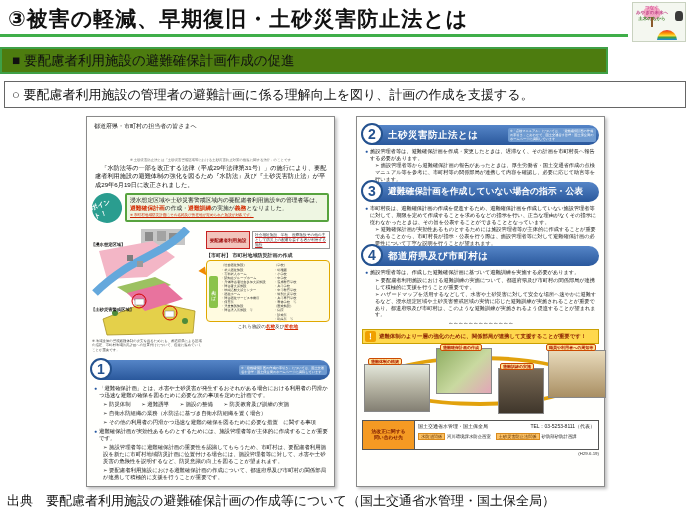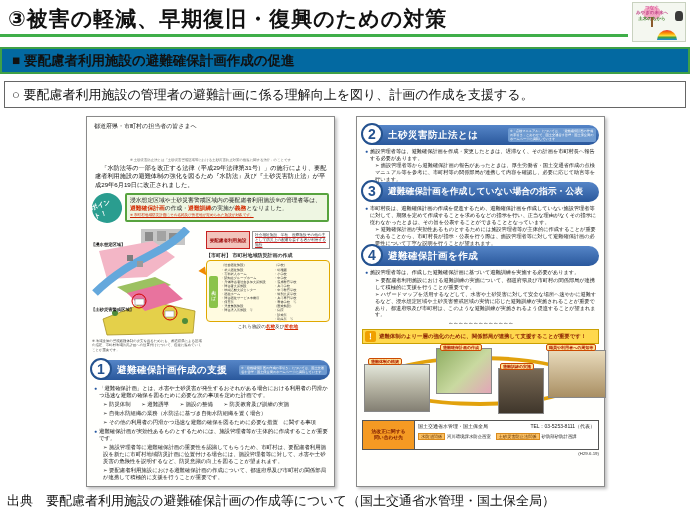--- a/index.html
+++ b/index.html
@@ -16,23 +16,23 @@
   .logo-badge { position:absolute; top:2px; right:4px; width:54px; height:40px; background:#f4f7f0; border:1px solid #c9d2c0; overflow:hidden; }
   .logo-tree { position:absolute; left:10px; top:3px; width:18px; height:14px; border-radius:50%; background:#f2a7c3; }
   .logo-trunk { position:absolute; left:18px; top:14px; width:2px; height:10px; background:#8a5a2b; }
   .logo-rainbow { position:absolute; right:8px; bottom:1px; width:20px; height:10px; border-radius:20px 20px 0 0;
     background:linear-gradient(180deg,#e53935 0%,#fb8c00 30%,#fdd835 55%,#43a047 75%,#1e88e5 100%); }
   .logo-mascot { position:absolute; right:2px; top:8px; width:8px; height:10px; background:#3a3a3a; border-radius:40% 40% 30% 30%; }
   .logo-text { position:absolute; left:2px; top:2px; width:34px; text-align:center; line-height:1.2; }
   .logo-text span { display:block; font-size:4.5px; font-weight:bold; }
   .logo-l1 { color:#d4559a; } .logo-l2 { color:#c2498a; } .logo-l3 { color:#3f7d2a; }
 
-  .section-bar { position:absolute; top:47px; left:0; width:690px; height:27px; background:#0369a1;
+  .section-bar { position:absolute; top:47px; left:0; width:608px; height:27px; background:#4d7c0f;
     border:2px solid #3fa047; display:flex; align-items:center; padding-left:10px;
-    font-size:13.5px; font-weight:bold; color:#111; }
+    font-size:13.5px; font-weight:normal; color:#111; }
 
   .objective-box { position:absolute; top:81px; left:4px; width:682px; height:27px; background:#fff;
     border:1px solid #666; display:flex; align-items:center; padding-left:7px; font-size:13px; color:#111; }
 
   
   .panel { position:absolute; top:116px; width:249px; height:371px; background:#fffffd;
     border:1px solid #8a8a8a; box-shadow:2px 2px 3px rgba(0,0,0,0.25); }
   .panel-left { left:86px; } .panel-right { left:356px; }
 
   
@@ -132,21 +132,21 @@
   .contact-row2 { display:flex; align-items:center; gap:2px; margin-top:4px; }
   .tag { background:#fbc064; border:1px solid #d98b1e; color:#5a2d00; font-size:4.2px; padding:0 2px; }
   .dept { font-size:4.4px; color:#222; margin-right:3px; }
   .doc-date { text-align:right; font-size:4.4px; color:#333; margin-top:1px; }
 
   .source-caption { position:absolute; top:492px; left:0; width:562px; text-align:center; font-size:13px; color:#111; }
 </style>
 </head>
 <body>
 
-<div class="page-title">③被害の軽減、早期復旧・復興のための対策</div>
+<div class="page-title">③被害の軽減、早期復旧・土砂災害防止法とは</div>
 <div class="title-underline"></div>
 
 <div class="logo-badge">
   <span class="logo-tree"></span>
   <span class="logo-trunk"></span>
   <span class="logo-rainbow"></span>
   <span class="logo-mascot"></span>
   <span class="logo-text">
     <span class="logo-l1">つなぐ</span>
     <span class="logo-l2">みやぎの未来へ</span>
@@ -238,21 +238,20 @@
 ・助産所　等</div>
       </div>
       <div class="fac-footer">
         <span>これら施設の</span><span class="em">名称</span><span>及び</span><span class="em">所在地</span>
       </div>
     </div>
   </div>
 
   <div class="sec-banner lp-sec1">
     <div class="sec-num">1</div>
-    <div class="sec-title">避難確保計画作成の支援</div>
     <div class="sec-note">※「避難確保計画の作成の手引き」については、国土交通省水管理・国土保全局のホームページに掲載しています</div>
   </div>
 
   <div class="lp-bullets">
     <div class="b">
         <span class="dot">●</span>
         <span>「避難確保計画」とは、水害や土砂災害が発生するおそれがある場合における利用者の円滑かつ迅速な避難の確保を図るために必要な次の事項を定めた計画です。</span>
       </div>
     <div class="sub">➢ 防災体制　　➢ 避難誘導　　➢ 施設の整備　　➢ 防災教育及び訓練の実施</div>
     <div class="sub">➢ 自衛水防組織の業務（水防法に基づき自衛水防組織を置く場合）</div>
@@ -285,21 +284,21 @@
       <div class="sec-title sec-title-long">避難確保計画を作成していない場合の指示・公表</div>
     </div>
     <div class="rp-b">
         <span class="dot">●</span>
         <span>市町村長は、避難確保計画の作成を促進するため、避難確保計画を作成していない施設管理者等に対して、期限を定めて作成することを求めるなどの指示を行い、正当な理由がなくその指示に従わなかったときは、その旨を公表することができることとなっています。</span>
       </div>
     <div class="rp-sub">➢ 避難確保計画が実効性あるものとするためには施設管理者等が主体的に作成することが重要であることから、市町村長が指示・公表を行う際は、施設管理者等に対して避難確保計画の必要性について丁寧な説明を行うことが望まれます。</div>
 
     <div class="sec-banner mt5">
       <div class="sec-num">4</div>
-      <div class="sec-title">避難確保計画を作成</div>
+      <div class="sec-title">都道府県及び市町村は</div>
     </div>
     <div class="rp-b">
         <span class="dot">●</span>
         <span>施設管理者等は、作成した避難確保計画に基づいて避難訓練を実施する必要があります。</span>
       </div>
     <div class="rp-sub">➢ 要配慮者利用施設における避難訓練の実施について、都道府県及び市町村の関係部局が連携して積極的に支援を行うことが重要です。</div>
     <div class="rp-sub">➢ ハザードマップを活用するなどして、水害や土砂災害に対して安全な場所へ速やかに避難するなど、浸水想定区域や土砂災害警戒区域の実情に応じた避難訓練が実施されることが重要であり、都道府県及び市町村は、このような避難訓練が実施されるよう促進することが望まれます。</div>
 
     <div class="divider">～～～～～～～～～～～～～</div>
 

